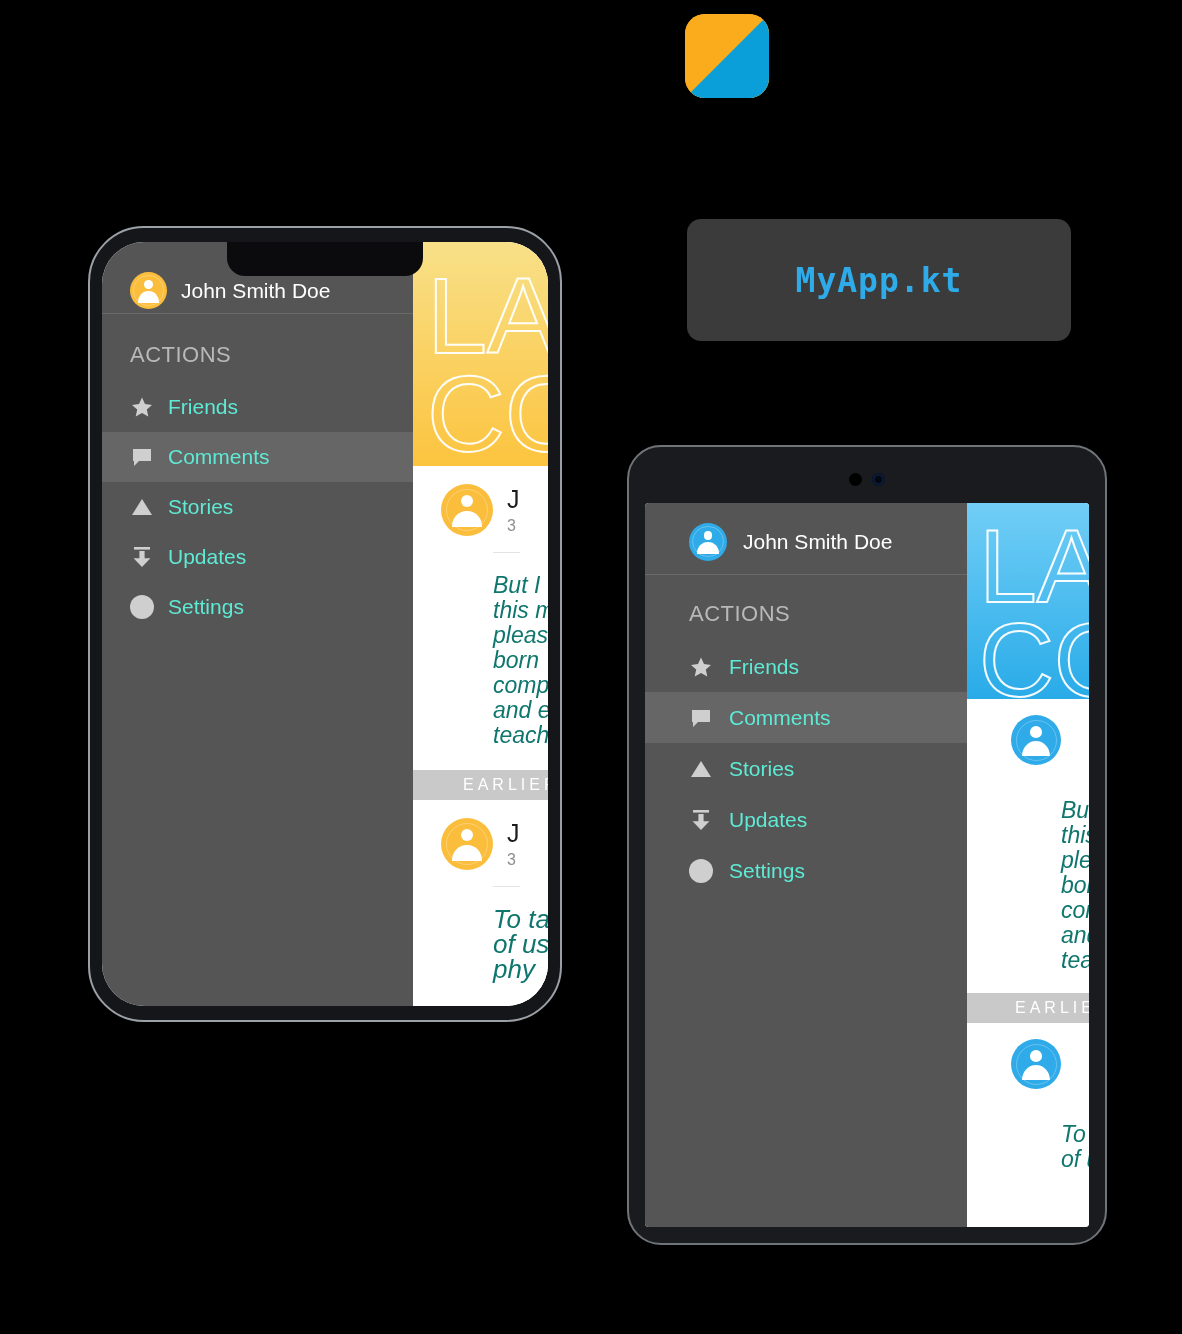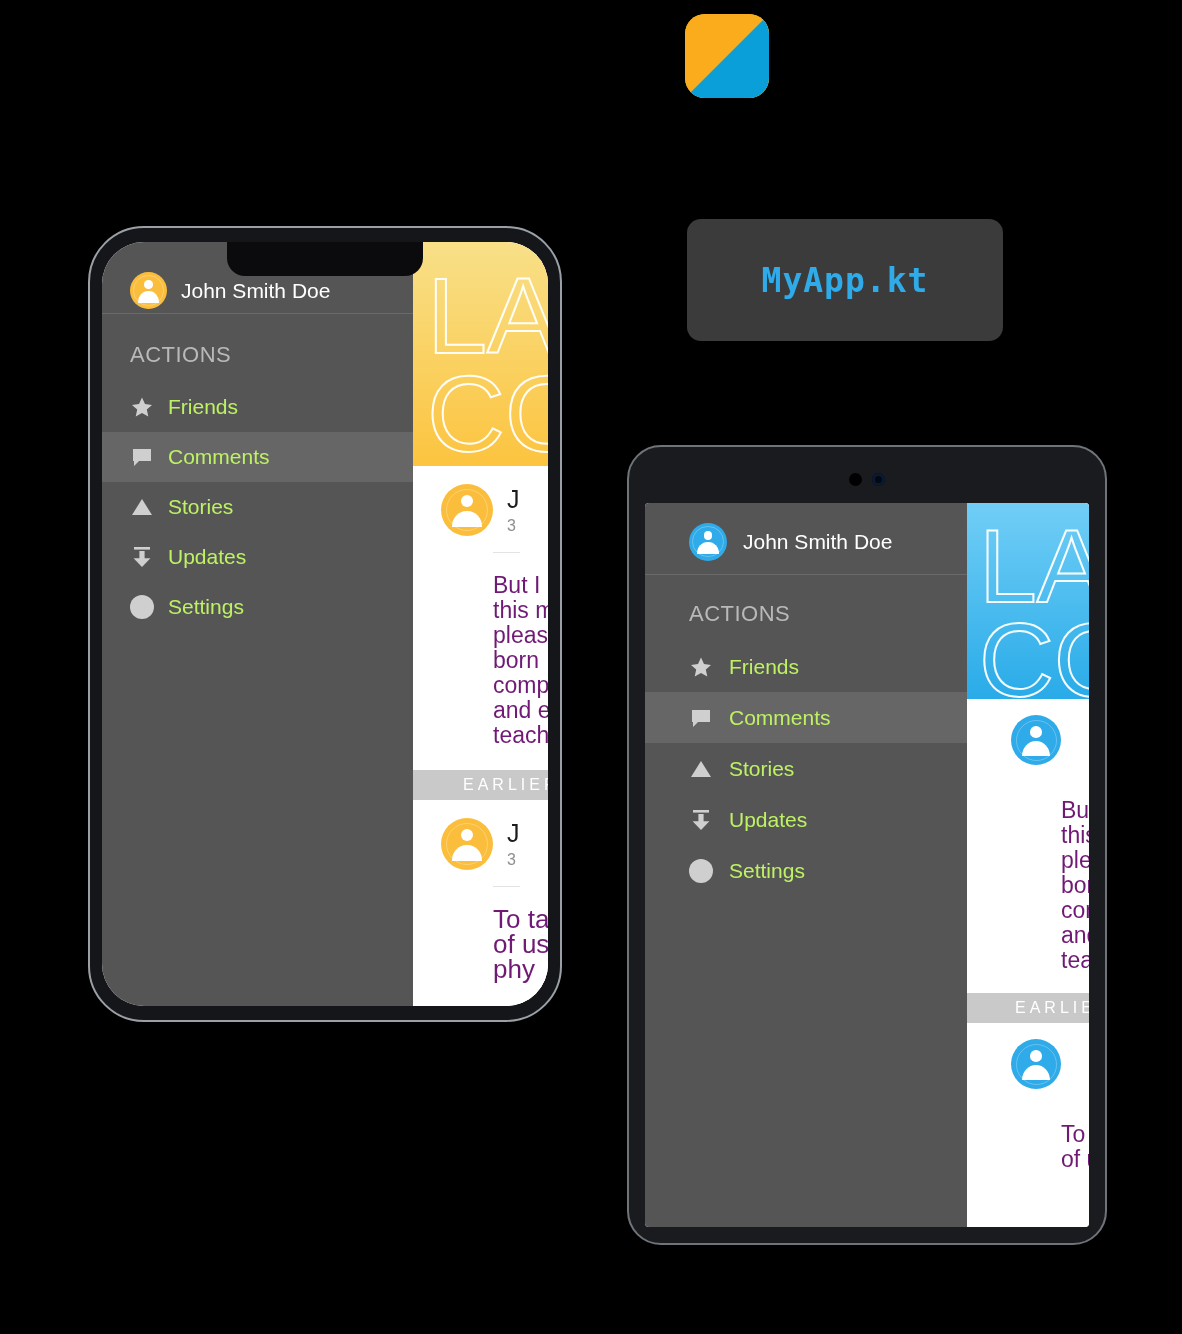--- a/index.html
+++ b/index.html
@@ -15,21 +15,21 @@
   .chip {
     position:absolute;
     background:#3b3b3b;
     border-radius:14px;
     display:flex; align-items:center; justify-content:center;
     font-family:"DejaVu Sans Mono", monospace;
     font-weight:bold;
     letter-spacing:1px;
   }
   #chip-swift { left:148px; top:3px; width:356px; height:116px; font-size:33px; color:#f9ad1e; }
-  #chip-kt    { left:687px; top:219px; width:316px; height:122px; font-size:33px; color:#2eabe8; }
+  #chip-kt    { left:687px; top:219px; width:384px; height:122px; font-size:33px; color:#2eabe8; }
 
   
   #app-icon {
     position:absolute; left:685px; top:14px; width:84px; height:84px;
     border-radius:20px; overflow:hidden; background:#faac1c;
   }
   #app-icon .tri { position:absolute; inset:0; }
 
   
   #phone {
@@ -86,21 +86,21 @@
   .sb-user-name { color:#fff; white-space:nowrap; }
   .avatar { border-radius:50%; position:relative; flex:0 0 auto; overflow:hidden; }
   .avatar .head { position:absolute; border-radius:50%; background:#fff; }
   .avatar .body { position:absolute; background:#fff; border-radius:50% 50% 0 0 / 100% 100% 0 0; }
   .avatar .ring { position:absolute; inset:9%; border-radius:50%; border:1px solid rgba(255,255,255,.28); }
 
   .sb-section { color:#b9b9b9; letter-spacing:.5px; }
 
   .sb-item { display:flex; align-items:center; }
   .sb-item.active { background:#666666; }
-  .sb-item .label { color:#bef264; white-space:nowrap; }
+  .sb-item .label { color:#5eead4; white-space:nowrap; }
   .ic { flex:0 0 auto; position:relative; display:block; }
 
   
   .ic-star svg, .ic-tri svg, .ic-bubble svg, .ic-arrow svg { display:block; }
   .ic-circle { border-radius:50%; background:#cfcfcf; }
 
   
   .content { flex:1 1 auto; background:#fff; position:relative; overflow:hidden; }
   .hero { position:relative; overflow:hidden; }
   .hero-letters {
@@ -110,21 +110,21 @@
     white-space:pre;
     font-weight:300;
     line-height:.96;
   }
   .post { background:#fff; }
   .post-head { display:flex; align-items:center; }
   .post-meta { display:flex; flex-direction:column; justify-content:center; overflow:hidden; }
   .post-author { color:#1c1c1c; white-space:nowrap; }
   .post-time { color:#8e8e8e; white-space:nowrap; }
   .post-rule { height:1px; background:#e3e3e3; }
-  .post-body { color:#701a75; white-space:pre; }
+  .post-body { color:#0f766e; white-space:pre;font-style:italic; }
   .divider-bar {
     background:#c9c9c9; color:#fff;
     display:flex; align-items:center;
     letter-spacing:4px; white-space:nowrap;
   }
 </style>
 </head>
 <body>
 
 <div id="stage">

